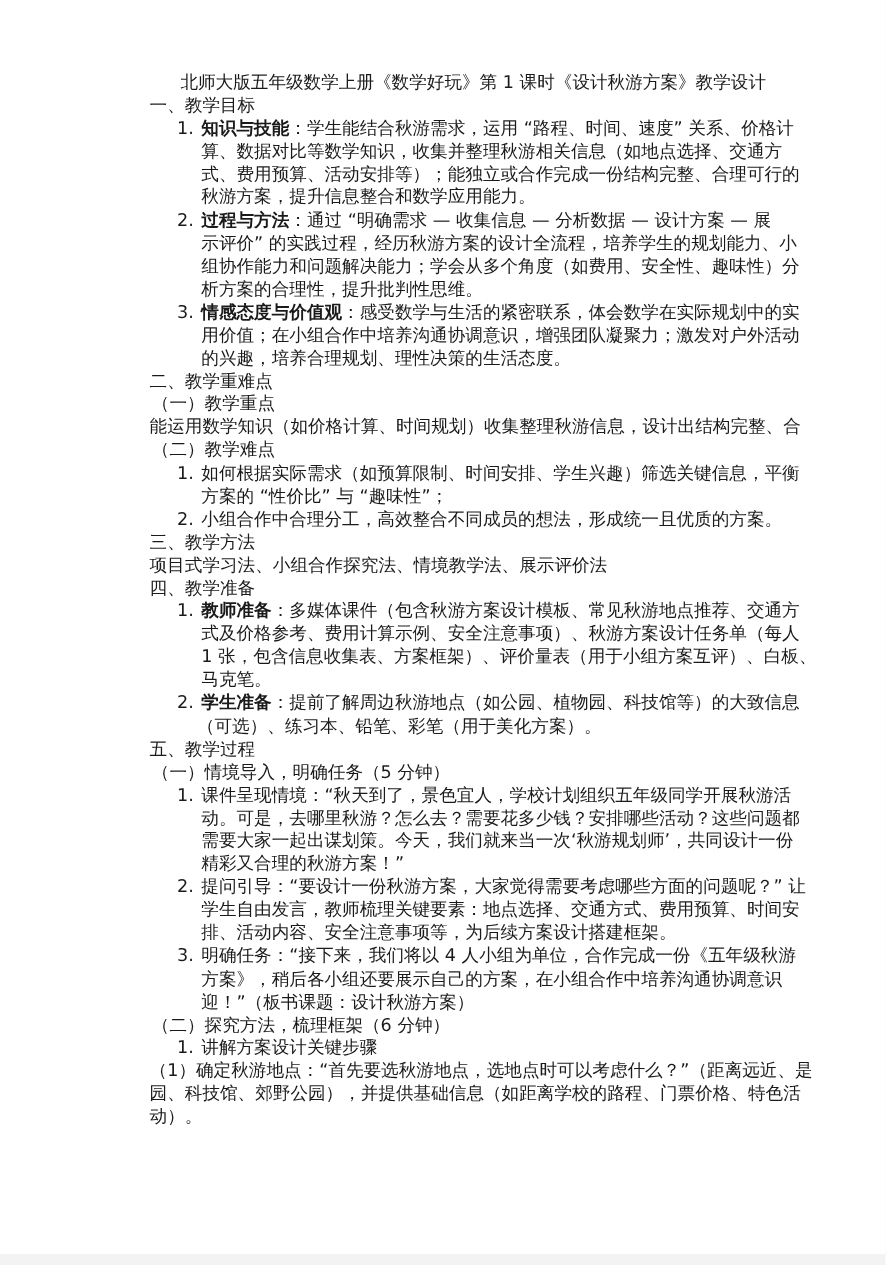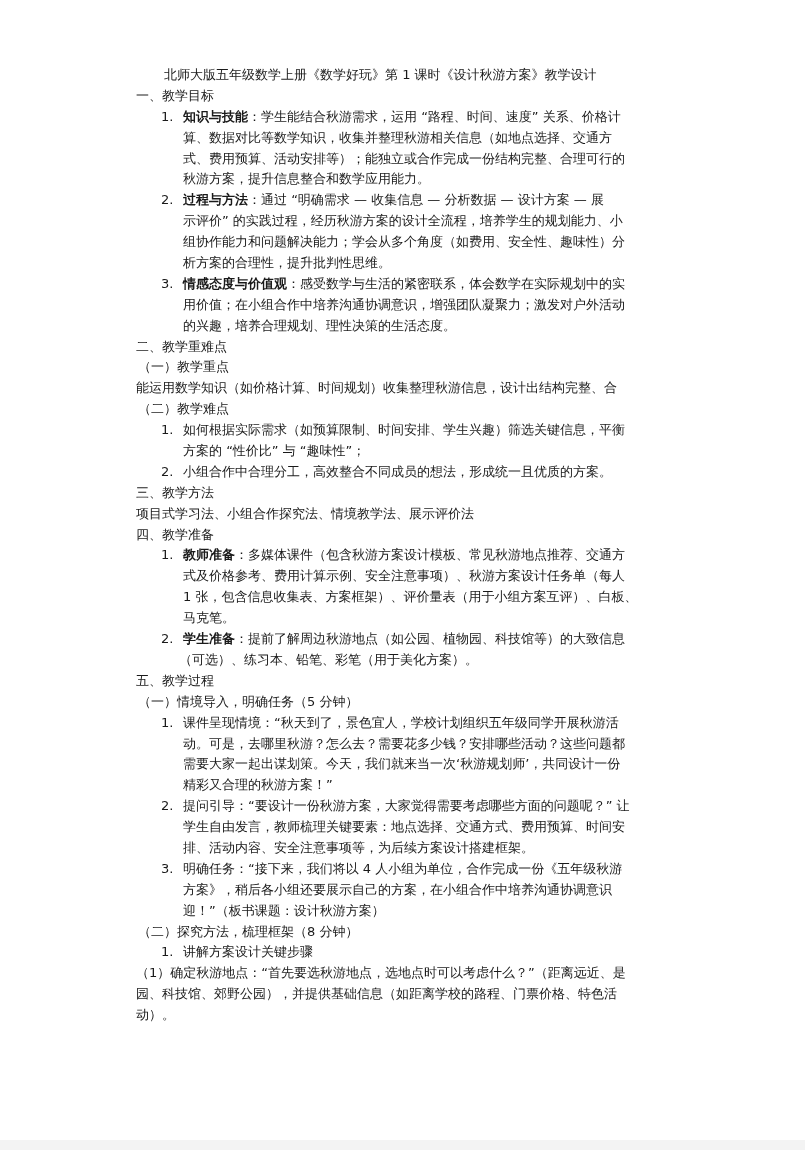--- a/index.html
+++ b/index.html
@@ -10,21 +10,21 @@
     color: #1a1a1a;
   }
   .page {
     position: absolute; left: 0; top: 0;
     width: 805px; height: 1140px;
     background: #ffffff;
   }
   .doc {
     position: absolute; left: 136px; top: 65px;
     width: 540px;
-    font-size: 13px;
+    font-size: 16px;
     line-height: 20.9px;
   }
   .line { white-space: nowrap; height: 20.9px; }
   .title { padding-left: 28px; }
   .h1 { padding-left: 0; }
   .h2 { padding-left: 2px; }
   .p { padding-left: 0; }
   .li { position: relative; padding-left: 47px; }
   .li .num { position: absolute; left: 25px; top: 0; }
   .cont { padding-left: 47px; }
@@ -107,21 +107,21 @@
     </div>
     <div class="line cont">学生自由发言，教师梳理关键要素：地点选择、交通方式、费用预算、时间安</div>
     <div class="line cont">排、活动内容、安全注意事项等，为后续方案设计搭建框架。</div>
 
     <div class="line li">
       <span class="num">3.</span><span>明确任务：“接下来，我们将以  4  人小组为单位，合作完成一份《五年级秋游</span>
     </div>
     <div class="line cont">方案》，稍后各小组还要展示自己的方案，在小组合作中培养沟通协调意识</div>
     <div class="line cont">迎！”（板书课题：设计秋游方案）</div>
 
-    <div class="line h2">（二）探究方法，梳理框架（8 分钟）</div>
+    <div class="line h2">（二）探究方法，梳理框架（6 分钟）</div>
 
     <div class="line li">
       <span class="num">1.</span><span>讲解方案设计关键步骤</span>
     </div>
 
     <div class="line sub">（1）确定秋游地点：“首先要选秋游地点，选地点时可以考虑什么？”（距离远近、是</div>
     <div class="line p">园、科技馆、郊野公园），并提供基础信息（如距离学校的路程、门票价格、特色活</div>
     <div class="line p">动）。</div>
 
   </div>

